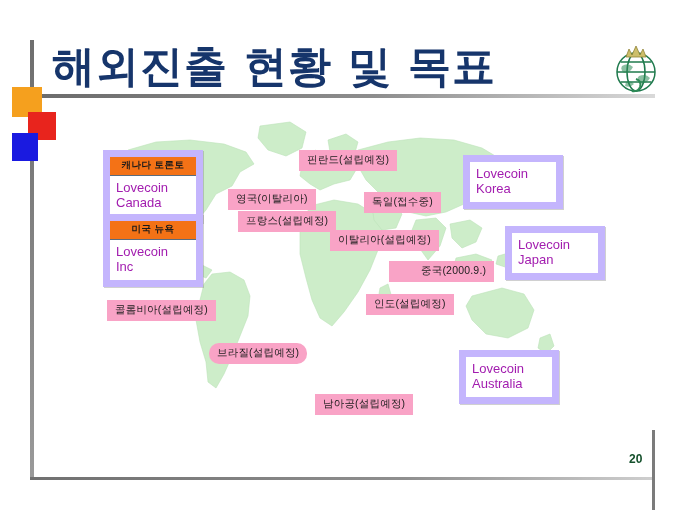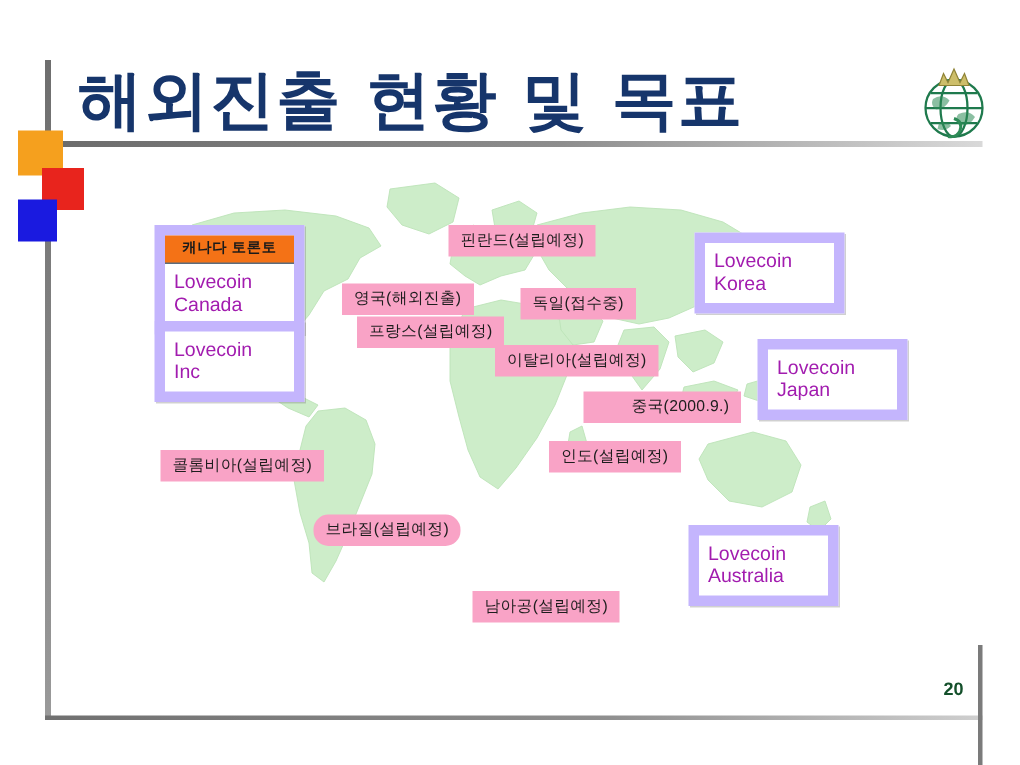--- a/index.html
+++ b/index.html
@@ -169,41 +169,42 @@
     </svg>
   </div>
 
   <div id="office-layer">
       <div class="office-box" style="left: 103px; top: 150px;">
         <div class="office-head">캐나다 토론토</div>
         <div class="office-body">Lovecoin
 Canada</div>
       </div>
       <div class="office-box" style="left: 103px; top: 214px;">
+        <div class="office-head">미국 뉴욕</div>
         <div class="office-body">Lovecoin
 Inc</div>
       </div>
       <div class="office-box" style="left: 463px; top: 155px;">
         <div class="office-body">Lovecoin
 Korea</div>
       </div>
       <div class="office-box" style="left: 505px; top: 226px;">
         <div class="office-body">Lovecoin
 Japan</div>
       </div>
       <div class="office-box" style="left: 459px; top: 350px;">
         <div class="office-body">Lovecoin
 Australia</div>
       </div>
     </div>
 
   <div id="label-layer">
       <div class="pink-label" style="left: 299px; top: 150px;">핀란드(설립예정)</div>
-      <div class="pink-label" style="left: 228px; top: 189px;">영국(해외진출)</div>
-      <div class="pink-label" style="left: 347px; top: 192px;">독일(접수중)</div>
+      <div class="pink-label" style="left: 228px; top: 189px;">영국(이탈리아)</div>
+      <div class="pink-label" style="left: 364px; top: 192px;">독일(접수중)</div>
       <div class="pink-label" style="left: 238px; top: 211px;">프랑스(설립예정)</div>
       <div class="pink-label" style="left: 330px; top: 230px;">이탈리아(설립예정)</div>
       <div class="pink-label" style="left: 389px; top: 261px; padding-left: 32px;">중국(2000.9.)</div>
       <div class="pink-label" style="left: 107px; top: 300px;">콜롬비아(설립예정)</div>
       <div class="pink-label" style="left: 366px; top: 294px;">인도(설립예정)</div>
       <div class="pink-label" style="left: 209px; top: 343px; border-radius: 10px;">브라질(설립예정)</div>
       <div class="pink-label" style="left: 315px; top: 394px;">남아공(설립예정)</div>
     </div>
 
   <div id="page-number">20</div>

